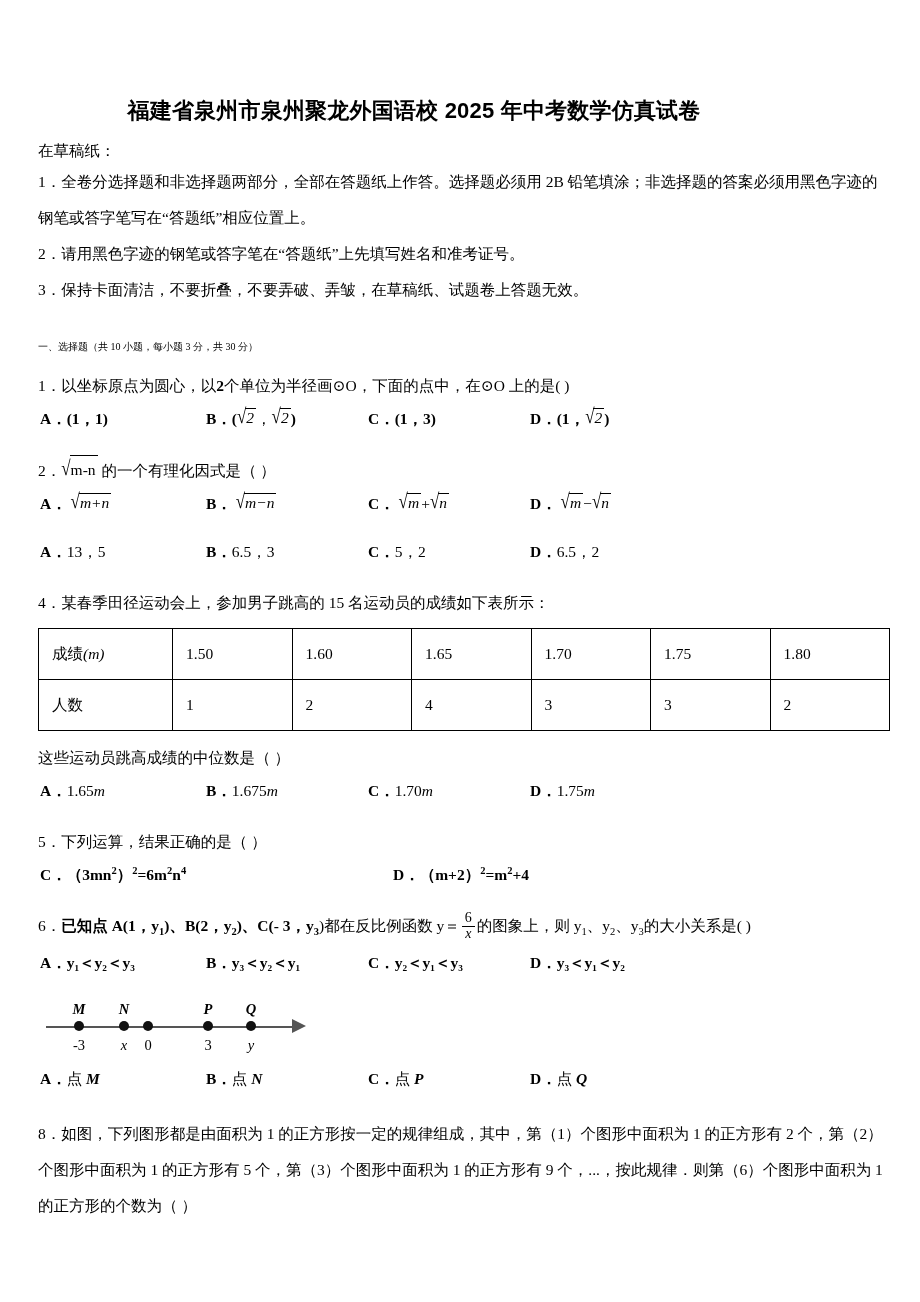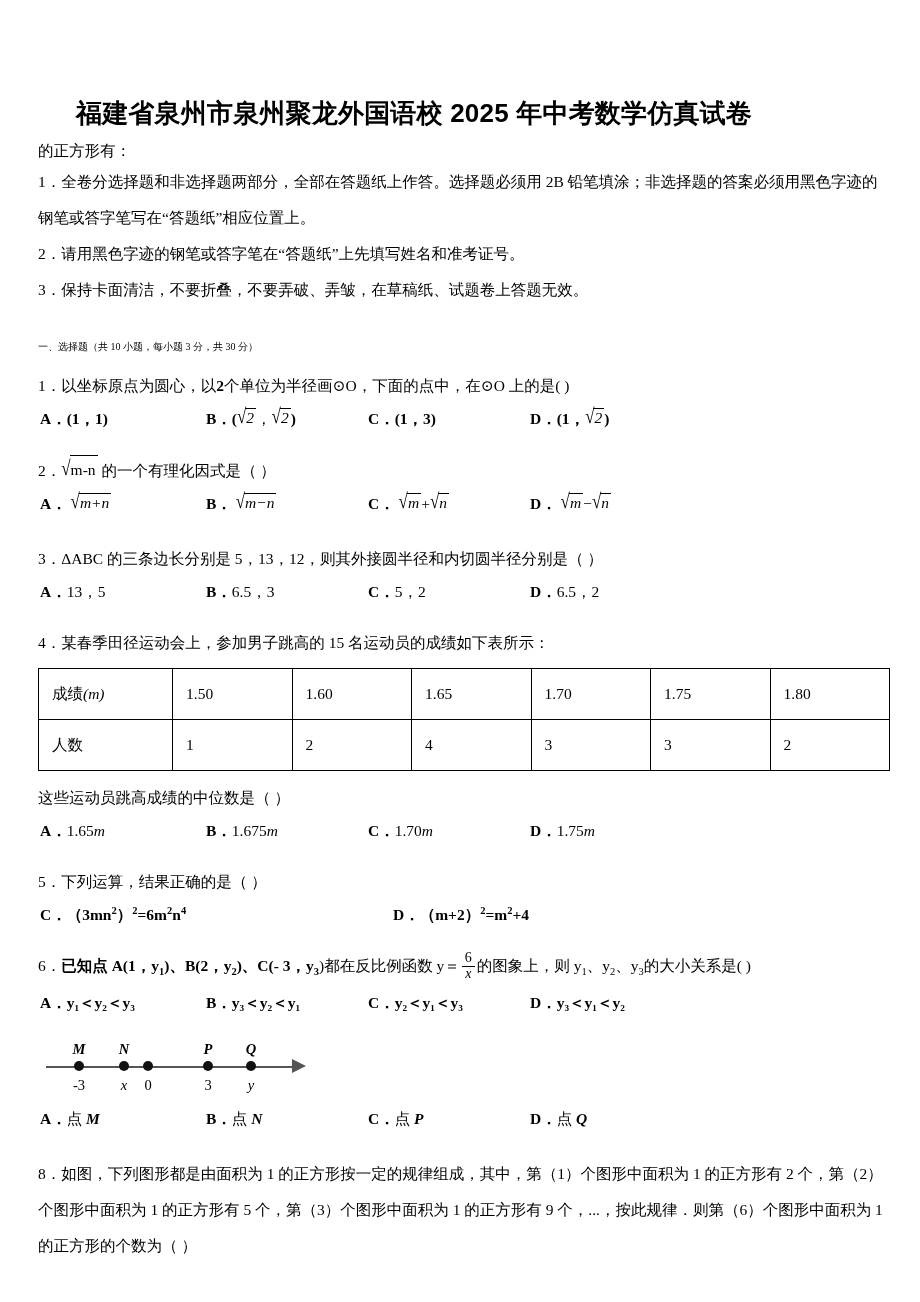--- a/index.html
+++ b/index.html
@@ -22,21 +22,21 @@
     height: 1302px;
     padding: 0;
   }
   .title {
     position: absolute;
     left: 0; top: 96px;
     width: 828px;
     text-align: center;
     font-family: "Liberation Sans", "DejaVu Sans", sans-serif;
     font-weight: bold;
-    font-size: 26px;
+    font-size: 22px;
     letter-spacing: 0.2px;
   }
   .content {
     position: absolute;
     left: 38px;
     top: 138px;
     width: 852px;
   }
   .notice-head {
     font-size: 15.5px;
@@ -191,21 +191,21 @@
 </style>
 </head>
 <body>
 
 <div class="page">
 
   <div class="title">福建省泉州市泉州聚龙外国语校 2025 年中考数学仿真试卷</div>
 
   <div class="content">
 
-    <div class="notice-head">的正方形有：</div>
+    <div class="notice-head">在草稿纸：</div>
     <div class="notice-line">1．全卷分选择题和非选择题两部分，全部在答题纸上作答。选择题必须用 2B 铅笔填涂；非选择题的答案必须用黑色字迹的钢笔或答字笔写在“答题纸”相应位置上。</div>
     <div class="notice-line">2．请用黑色字迹的钢笔或答字笔在“答题纸”上先填写姓名和准考证号。</div>
     <div class="notice-line">3．保持卡面清洁，不要折叠，不要弄破、弄皱，在草稿纸、试题卷上答题无效。</div>
 
     <div class="section-head">一、选择题（共 10 小题，每小题 3 分，共 30 分）</div>
 
     <div class="q">
       <span>1．</span><span>以坐标原点为圆心，以</span><span class="bold">2</span><span>个单位为半径画⊙O，下面的点中，在⊙O 上的是(      )</span>
     </div>
     <div class="opts">
@@ -218,23 +218,20 @@
     <div class="q">
       <span>2．</span><span class="rad"><span class="sign">√</span><span class="body">m-n</span></span> <span>的一个有理化因式是（     ）</span>
     </div>
     <div class="opts tall">
       <span class="opt oA"><span class="opt-l">A．</span> <span class="rad"><span class="sign">√</span><span class="body ital">m+n</span></span></span>
       <span class="opt oB"><span class="opt-l">B．</span> <span class="rad"><span class="sign">√</span><span class="body ital">m−n</span></span></span>
       <span class="opt oC"><span class="opt-l">C．</span> <span class="rad"><span class="sign">√</span><span class="body ital">m</span></span><span>+</span><span class="rad"><span class="sign">√</span><span class="body ital">n</span></span></span>
       <span class="opt oD"><span class="opt-l">D．</span> <span class="rad"><span class="sign">√</span><span class="body ital">m</span></span><span>−</span><span class="rad"><span class="sign">√</span><span class="body ital">n</span></span></span>
     </div>
 
-    <div class="q">
-      <span>3．</span><span>ΔABC 的三条边长分别是 5，13，12，则其外接圆半径和内切圆半径分别是（     ）</span>
-    </div>
     <div class="opts">
       <span class="opt oA"><span class="opt-l">A．</span><span>13，5</span></span>
       <span class="opt oB"><span class="opt-l">B．</span><span>6.5，3</span></span>
       <span class="opt oC"><span class="opt-l">C．</span><span>5，2</span></span>
       <span class="opt oD"><span class="opt-l">D．</span><span>6.5，2</span></span>
     </div>
 
     <div class="q">
       <span>4．</span><span>某春季田径运动会上，参加男子跳高的 15 名运动员的成绩如下表所示：</span>
     </div>

